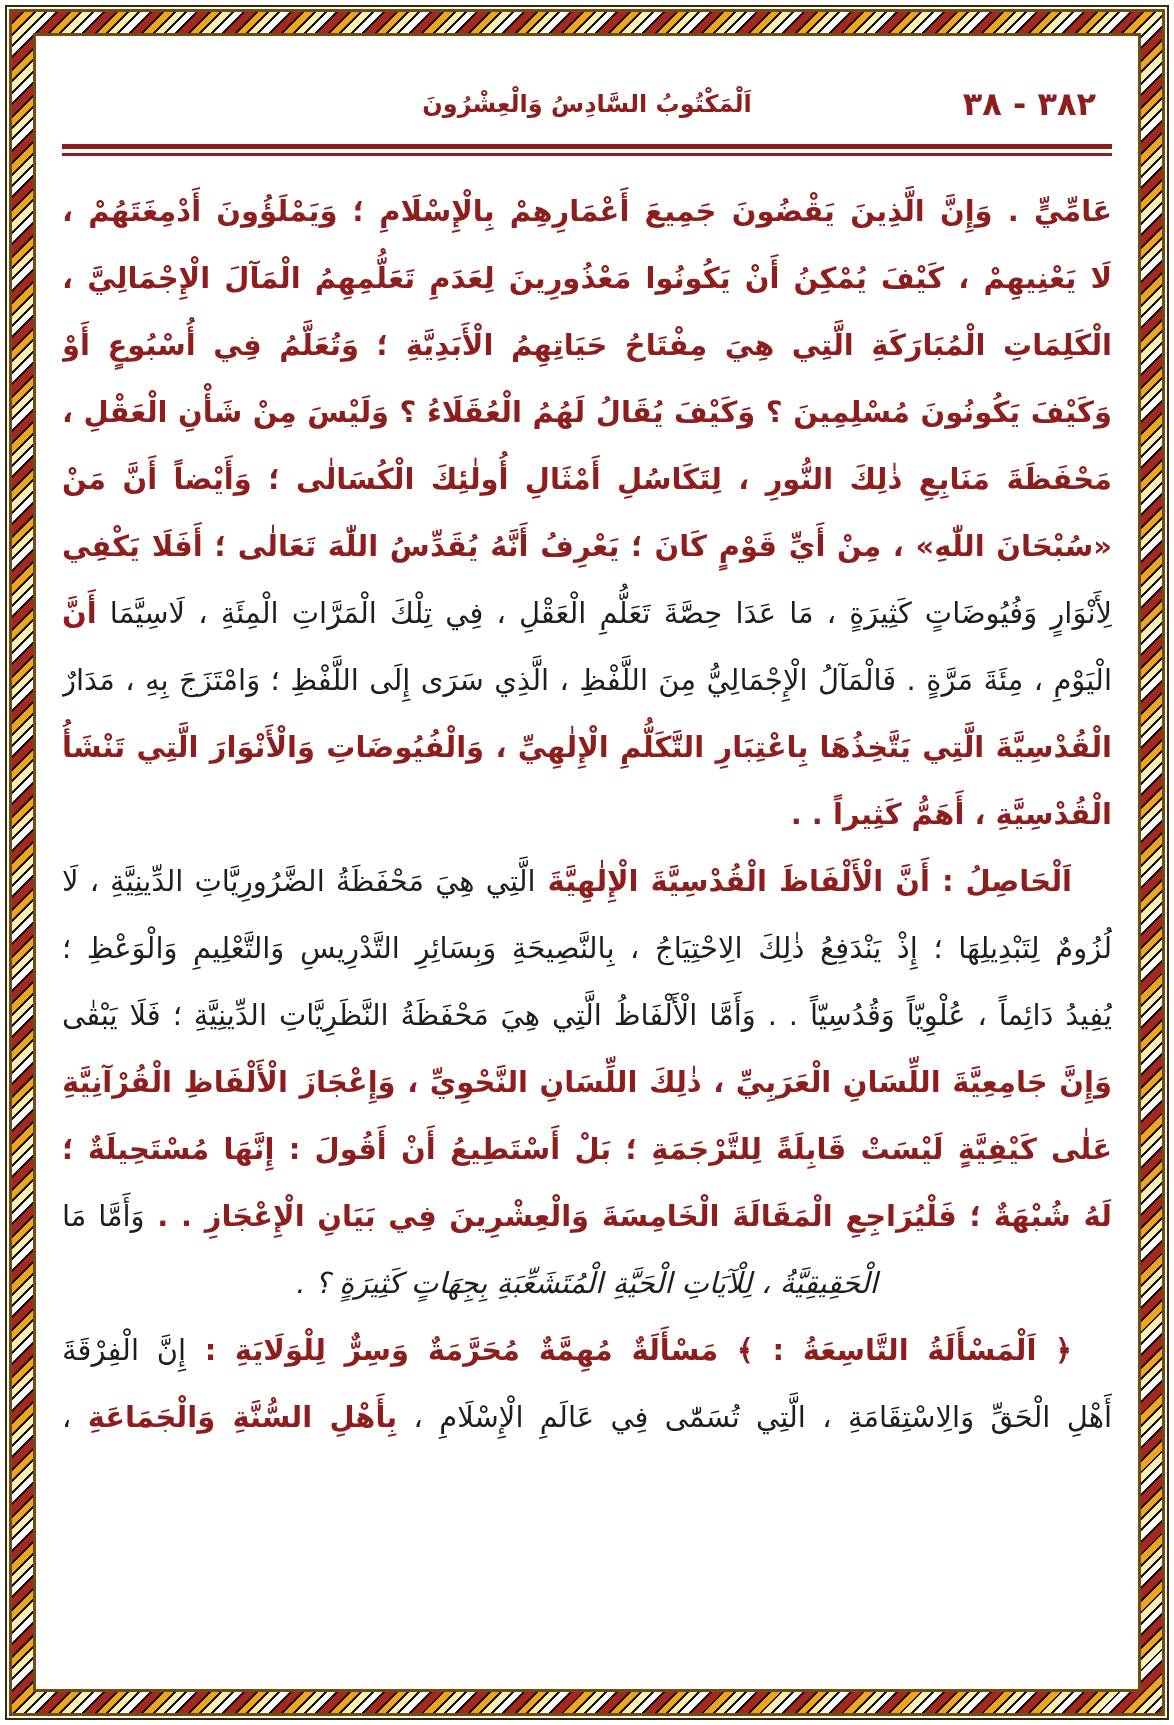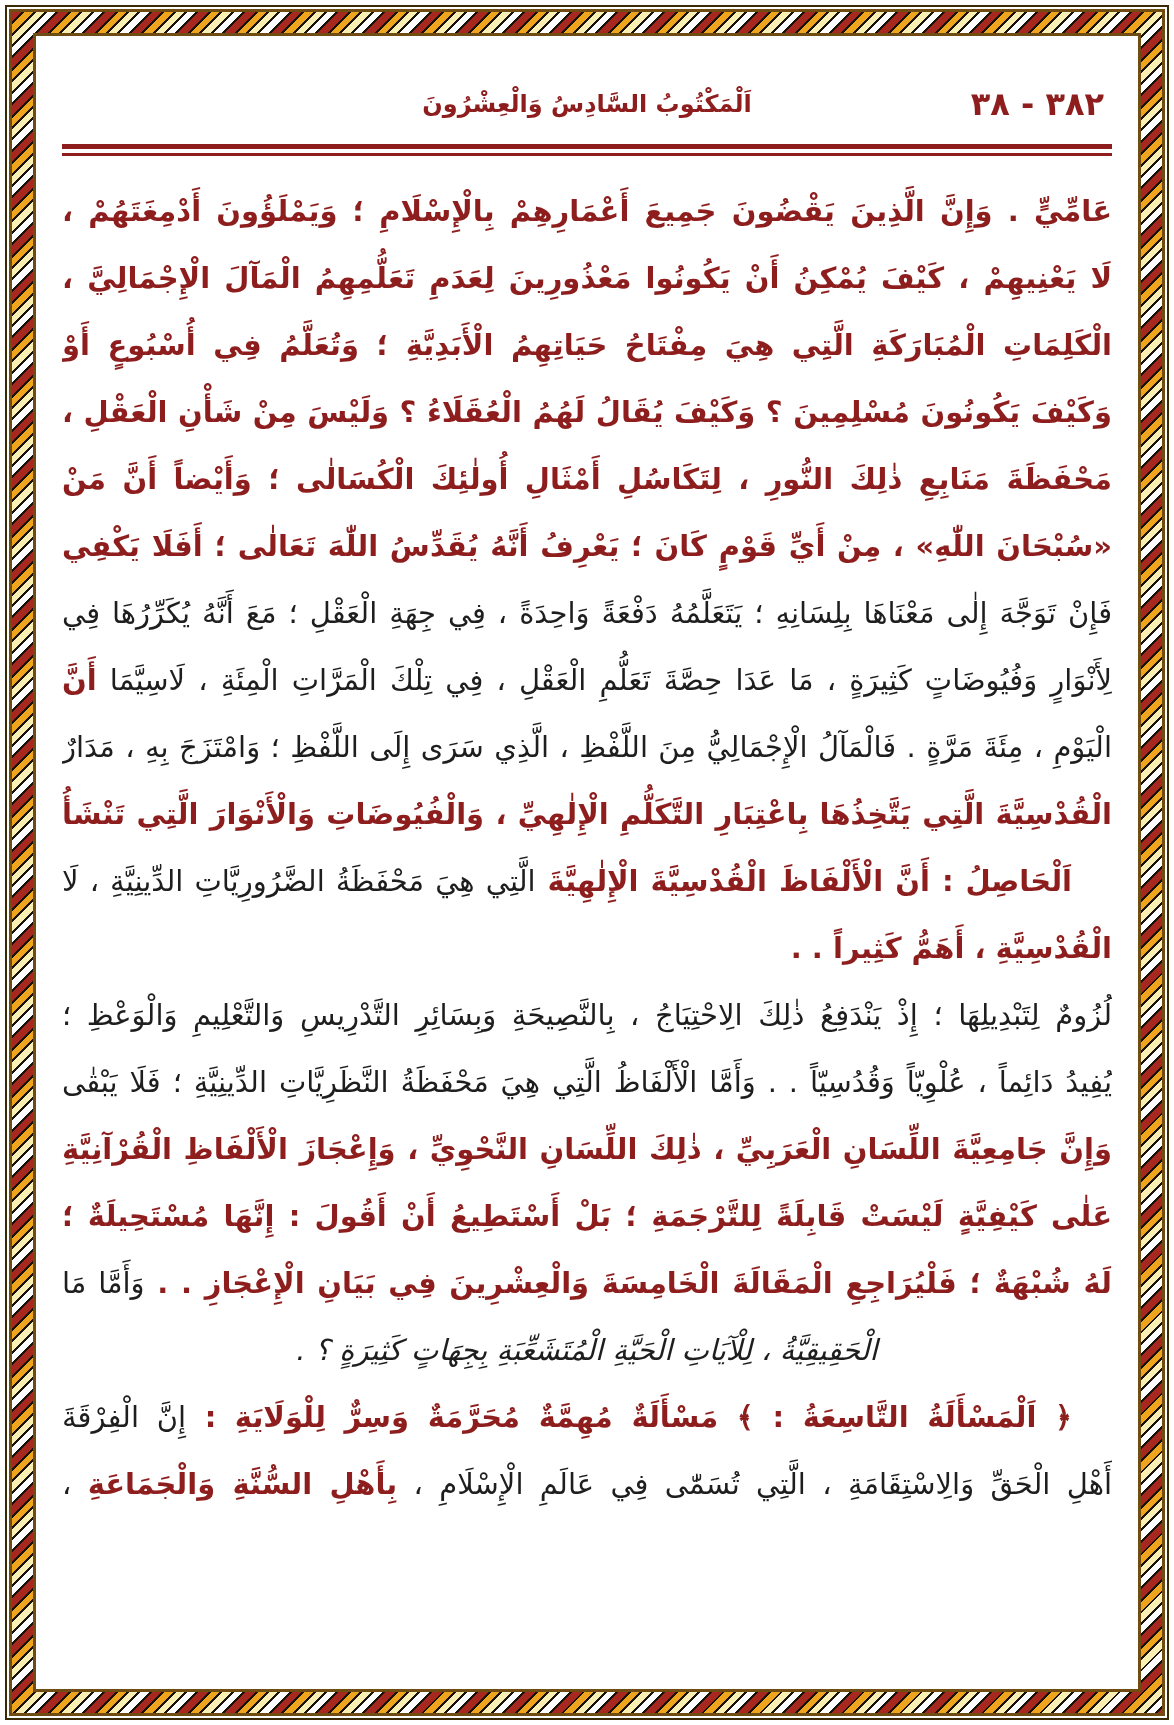--- a/index.html
+++ b/index.html
@@ -38,21 +38,21 @@
   }
   
   .header{
     position:relative;height:64px;margin-top:36px;
   }
   .title{
     text-align:center;color:var(--red);font-weight:bold;
     font-size:24px;line-height:64px;
   }
   .page-num{
-    position:absolute;top:0;right:8px;color:var(--red);font-weight:bold;
+    position:absolute;top:0;right:16px;color:var(--red);font-weight:bold;
     font-size:32px;line-height:64px;
   }
   .rule{
     height:4px;border-top:5px solid var(--red);border-bottom:3px solid var(--red);
     margin-top:8px;
   }
   
   .body-text{
     margin-top:22px;
     font-size:29px;
@@ -85,26 +85,25 @@
 
     <div class="rule"></div>
 
     <div class="body-text">
         <div class="line j"><span class="red">عَامِّيٍّ . وَإِنَّ الَّذِينَ يَقْضُونَ جَمِيعَ أَعْمَارِهِمْ بِالْإِسْلَامِ ؛ وَيَمْلَؤُونَ أَدْمِغَتَهُمْ ، بِآلَافٍ مِمَّا</span></div>
         <div class="line j"><span class="red">لَا يَعْنِيهِمْ ، كَيْفَ يُمْكِنُ أَنْ يَكُونُوا مَعْذُورِينَ لِعَدَمِ تَعَلُّمِهِمُ الْمَآلَ الْإِجْمَالِيَّ ، لِهٰذِهِ</span></div>
         <div class="line j"><span class="red">الْكَلِمَاتِ الْمُبَارَكَةِ الَّتِي هِيَ مِفْتَاحُ حَيَاتِهِمُ الْأَبَدِيَّةِ ؛ وَتُعَلَّمُ فِي أُسْبُوعٍ أَوْ أُسْبُوعَيْنِ ؟</span></div>
         <div class="line j"><span class="red">وَكَيْفَ يَكُونُونَ مُسْلِمِينَ ؟ وَكَيْفَ يُقَالُ لَهُمُ الْعُقَلَاءُ ؟ وَلَيْسَ مِنْ شَأْنِ الْعَقْلِ ، أَنْ يُغَيِّرَ</span></div>
         <div class="line j"><span class="red">مَحْفَظَةَ مَنَابِعِ ذٰلِكَ النُّورِ ، لِتَكَاسُلِ أَمْثَالِ أُولٰئِكَ الْكُسَالٰى ؛ وَأَيْضاً أَنَّ مَنْ يَقُولُ :</span></div>
         <div class="line j"><span class="red">«سُبْحَانَ اللّٰهِ» ، مِنْ أَيِّ قَوْمٍ كَانَ ؛ يَعْرِفُ أَنَّهُ يُقَدِّسُ اللّٰهَ تَعَالٰى ؛ أَفَلَا يَكْفِي هٰذَا الْقَدَرُ ؟</span></div>
-        <div class="line j"><span class="black">فَإِنْ تَوَجَّهَ إِلٰى مَعْنَاهَا بِلِسَانِهِ ؛ يَتَعَلَّمُهُ دَفْعَةً وَاحِدَةً ، فِي جِهَةِ الْعَقْلِ ؛ مَعَ أَنَّهُ يُكَرِّرُهَا فِي</span></div>
         <div class="line j"><span class="black">لِأَنْوَارٍ وَفُيُوضَاتٍ كَثِيرَةٍ ، مَا عَدَا حِصَّةَ تَعَلُّمِ الْعَقْلِ ، فِي تِلْكَ الْمَرَّاتِ الْمِئَةِ ، لَاسِيَّمَا </span><span class="red">أَنَّ</span></div>
         <div class="line j"><span class="black">الْيَوْمِ ، مِئَةَ مَرَّةٍ . فَالْمَآلُ الْإِجْمَالِيُّ مِنَ اللَّفْظِ ، الَّذِي سَرَى إِلَى اللَّفْظِ ؛ وَامْتَزَجَ بِهِ ، مَدَارٌ</span></div>
         <div class="line j"><span class="red">الْقُدْسِيَّةَ الَّتِي يَتَّخِذُهَا بِاعْتِبَارِ التَّكَلُّمِ الْإِلٰهِيِّ ، وَالْفُيُوضَاتِ وَالْأَنْوَارَ الَّتِي تَنْشَأُ عَنْ تِلْكَ</span></div>
+        <div class="line r"><span class="red">الْقُدْسِيَّةِ ، أَهَمُّ كَثِيراً . .</span></div>
         <div class="line j indent"><span class="red">اَلْحَاصِلُ : أَنَّ الْأَلْفَاظَ الْقُدْسِيَّةَ الْإِلٰهِيَّةَ </span><span class="black">الَّتِي هِيَ مَحْفَظَةُ الضَّرُورِيَّاتِ الدِّينِيَّةِ ، لَا</span></div>
-        <div class="line r"><span class="red">الْقُدْسِيَّةِ ، أَهَمُّ كَثِيراً . .</span></div>
         <div class="line j"><span class="black">لُزُومٌ لِتَبْدِيلِهَا ؛ إِذْ يَنْدَفِعُ ذٰلِكَ الِاحْتِيَاجُ ، بِالنَّصِيحَةِ وَبِسَائِرِ التَّدْرِيسِ وَالتَّعْلِيمِ وَالْوَعْظِ ؛</span></div>
         <div class="line j"><span class="black">يُفِيدُ دَائِماً ، عُلْوِيّاً وَقُدُسِيّاً . . وَأَمَّا الْأَلْفَاظُ الَّتِي هِيَ مَحْفَظَةُ النَّظَرِيَّاتِ الدِّينِيَّةِ ؛ فَلَا يَبْقٰى</span></div>
         <div class="line j"><span class="red">وَإِنَّ جَامِعِيَّةَ اللِّسَانِ الْعَرَبِيِّ ، ذٰلِكَ اللِّسَانِ النَّحْوِيِّ ، وَإِعْجَازَ الْأَلْفَاظِ الْقُرْآنِيَّةِ ، هِيَ</span></div>
         <div class="line j"><span class="red">عَلٰى كَيْفِيَّةٍ لَيْسَتْ قَابِلَةً لِلتَّرْجَمَةِ ؛ بَلْ أَسْتَطِيعُ أَنْ أَقُولَ : إِنَّهَا مُسْتَحِيلَةٌ ؛ فَمَنْ كَانَ</span></div>
         <div class="line j"><span class="red">لَهُ شُبْهَةٌ ؛ فَلْيُرَاجِعِ الْمَقَالَةَ الْخَامِسَةَ وَالْعِشْرِينَ فِي بَيَانِ الْإِعْجَازِ . . </span><span class="black">وَأَمَّا مَا يُسَمُّونَهُ</span></div>
         <div class="line c"><span class="black">الْحَقِيقِيَّةُ ، لِلْآيَاتِ الْحَيَّةِ الْمُتَشَعِّبَةِ بِجِهَاتٍ كَثِيرَةٍ ؟ .</span></div>
         <div class="line j indent"><span class="red">﴿ اَلْمَسْأَلَةُ التَّاسِعَةُ : ﴾ </span><span class="red">مَسْأَلَةٌ مُهِمَّةٌ مُحَرَّمَةٌ وَسِرٌّ لِلْوَلَايَةِ : </span><span class="black">إِنَّ الْفِرْقَةَ الْعَظِيمَةَ ، مِنْ</span></div>
         <div class="line j"><span class="black">أَهْلِ الْحَقِّ وَالِاسْتِقَامَةِ ، الَّتِي تُسَمّٰى فِي عَالَمِ الْإِسْلَامِ ، </span><span class="red">بِأَهْلِ السُّنَّةِ وَالْجَمَاعَةِ</span><span class="black"> ، حَافَظُوا عَلٰى</span></div>
       </div>
 

